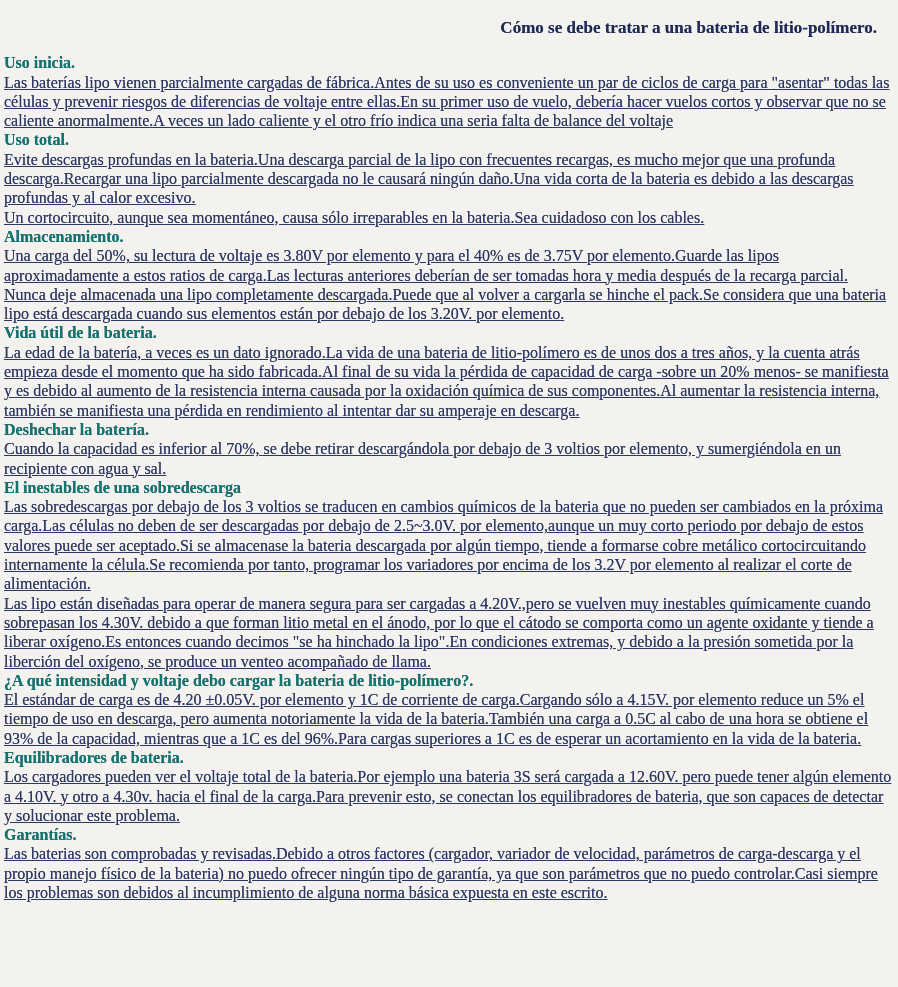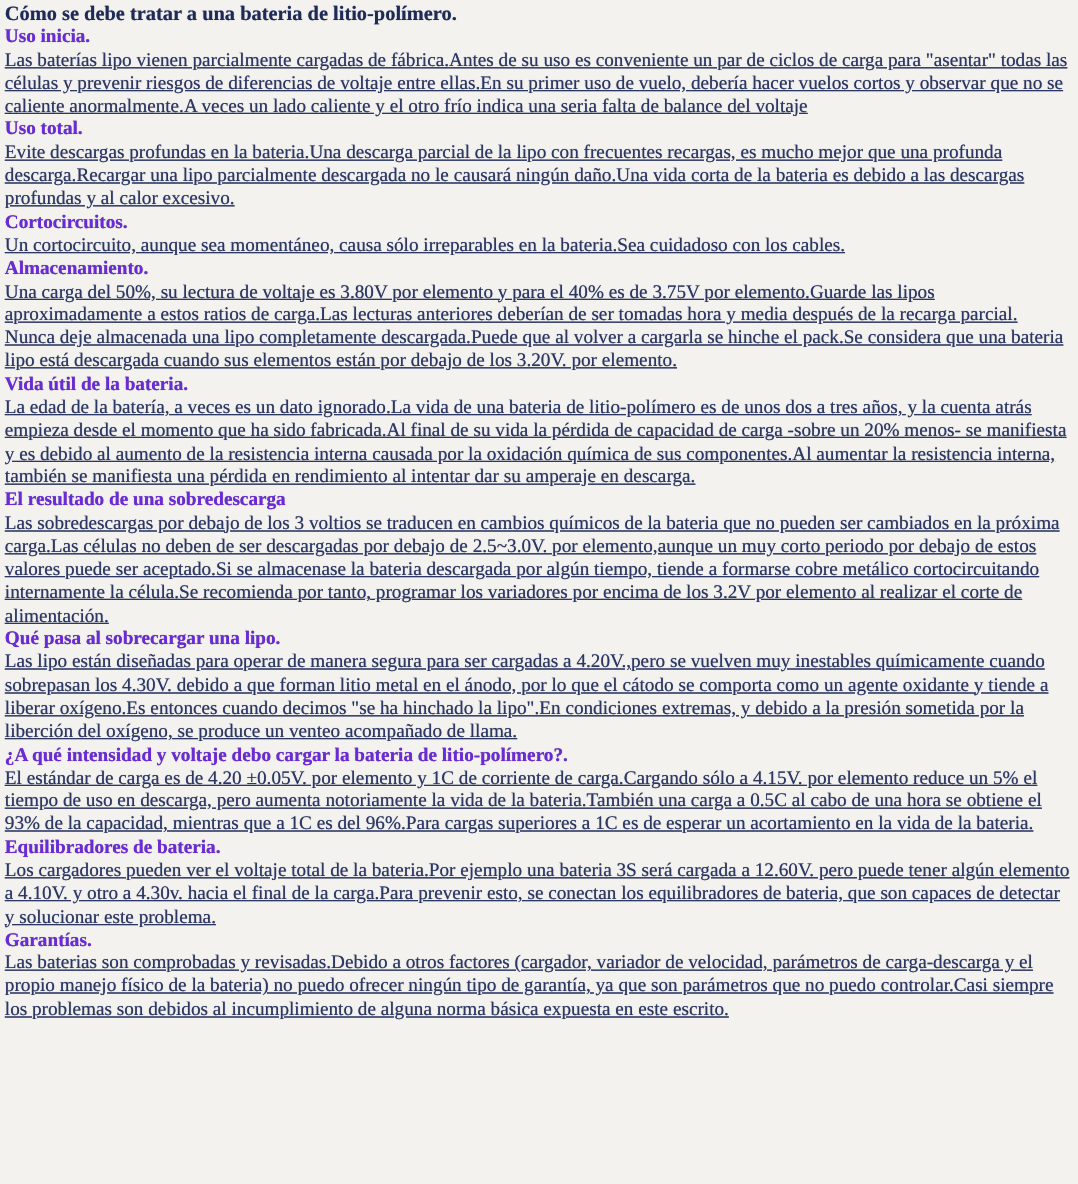--- a/index.html
+++ b/index.html
@@ -17,31 +17,31 @@
     width: 898px;
     height: 987px;
     padding: 2px 5px 2px 4px;
     font-family: "Liberation Serif", "DejaVu Serif", serif;
     font-size: 16px;
     line-height: 19.3px;
     color: #2c3763;
     text-shadow: 0 0 0.6px rgba(44, 55, 99, 0.75);
   }
   .title {
-    margin: 0;
+    margin: 16px;
     font-size: 17px;
     font-weight: bold;
-    text-align: left;
+    text-align: right;
     color: #1f2b56;
   }
   .section h2 {
     margin: 0;
     font-size: 16px;
     font-weight: bold;
-    color: #6d28d9;
+    color: #0f766e;
   }
   .section p {
     margin: 0;
     text-decoration: underline;
   }
 </style>
 </head>
 <body style="background: rgb(243, 242, 238);">
 
 <div class="page" style="color: rgb(44, 55, 99);">
@@ -51,42 +51,44 @@
     <h2>Uso inicia.</h2>
     <p>Las baterías lipo vienen parcialmente cargadas de fábrica.Antes de su uso es conveniente un par de ciclos de carga para "asentar" todas las células y prevenir riesgos de diferencias de voltaje entre ellas.En su primer uso de vuelo, debería hacer vuelos cortos y observar que no se caliente anormalmente.A veces un lado caliente y el otro frío indica una seria falta de balance del voltaje</p>
   </div>
 
   <div class="section">
     <h2>Uso total.</h2>
     <p>Evite descargas profundas en la bateria.Una descarga parcial de la lipo con frecuentes recargas, es mucho mejor que una profunda descarga.Recargar una lipo parcialmente descargada no le causará ningún daño.Una vida corta de la bateria es debido a las descargas profundas y al calor excesivo.</p>
   </div>
 
   <div class="section">
-    <h2>Cortocircuitos.</h2>
     <p>Un cortocircuito, aunque sea momentáneo, causa sólo irreparables en la bateria.Sea cuidadoso con los cables.</p>
   </div>
 
   <div class="section">
     <h2>Almacenamiento.</h2>
     <p>Una carga del 50%, su lectura de voltaje es 3.80V por elemento y para el 40% es de 3.75V por elemento.Guarde las lipos aproximadamente a estos ratios de carga.Las lecturas anteriores deberían de ser tomadas hora y media después de la recarga parcial. Nunca deje almacenada una lipo completamente descargada.Puede que al volver a cargarla se hinche el pack.Se considera que una bateria lipo está descargada cuando sus elementos están por debajo de los 3.20V. por elemento.</p>
   </div>
 
   <div class="section">
     <h2>Vida útil de la bateria.</h2>
     <p>La edad de la batería, a veces es un dato ignorado.La vida de una bateria de litio-polímero es de unos dos a tres años, y la cuenta atrás empieza desde el momento que ha sido fabricada.Al final de su vida la pérdida de capacidad de carga -sobre un 20% menos- se manifiesta y es debido al aumento de la resistencia interna causada por la oxidación química de sus componentes.Al aumentar la resistencia interna, también se manifiesta una pérdida en rendimiento al intentar dar su amperaje en descarga.</p>
   </div>
 
+  <div class="section">
+    <h2>Deshechar la batería.</h2>
+    <p>Cuando la capacidad es inferior al 70%, se debe retirar descargándola por debajo de 3 voltios por elemento, y sumergiéndola en un recipiente con agua y sal.</p>
+  </div>
 
   <div class="section">
-    <h2>El resultado de una sobredescarga</h2>
+    <h2>El inestables de una sobredescarga</h2>
     <p>Las sobredescargas por debajo de los 3 voltios se traducen en cambios químicos de la bateria que no pueden ser cambiados en la próxima carga.Las células no deben de ser descargadas por debajo de 2.5~3.0V. por elemento,aunque un muy corto periodo por debajo de estos valores puede ser aceptado.Si se almacenase la bateria descargada por algún tiempo, tiende a formarse cobre metálico cortocircuitando internamente la célula.Se recomienda por tanto, programar los variadores por encima de los 3.2V por elemento al realizar el corte de alimentación.</p>
   </div>
 
   <div class="section">
-    <h2>Qué pasa al sobrecargar una lipo.</h2>
     <p>Las lipo están diseñadas para operar de manera segura para ser cargadas a 4.20V.,pero se vuelven muy inestables químicamente cuando sobrepasan los 4.30V. debido a que forman litio metal en el ánodo, por lo que el cátodo se comporta como un agente oxidante y tiende a liberar oxígeno.Es entonces cuando decimos "se ha hinchado la lipo".En condiciones extremas, y debido a la presión sometida por la liberción del oxígeno, se produce un venteo acompañado de llama.</p>
   </div>
 
   <div class="section">
     <h2>¿A qué intensidad y voltaje debo cargar la bateria de litio-polímero?.</h2>
     <p>El estándar de carga es de 4.20 ±0.05V. por elemento y 1C de corriente de carga.Cargando sólo a 4.15V. por elemento reduce un 5% el tiempo de uso en descarga, pero aumenta notoriamente la vida de la bateria.También una carga a 0.5C al cabo de una hora se obtiene el 93% de la capacidad, mientras que a 1C es del 96%.Para cargas superiores a 1C es de esperar un acortamiento en la vida de la bateria.</p>
   </div>
 
   <div class="section">
     <h2>Equilibradores de bateria.</h2>

